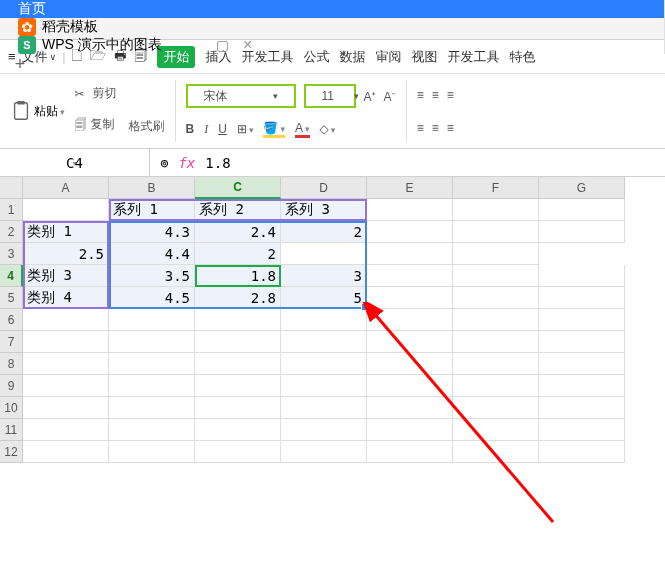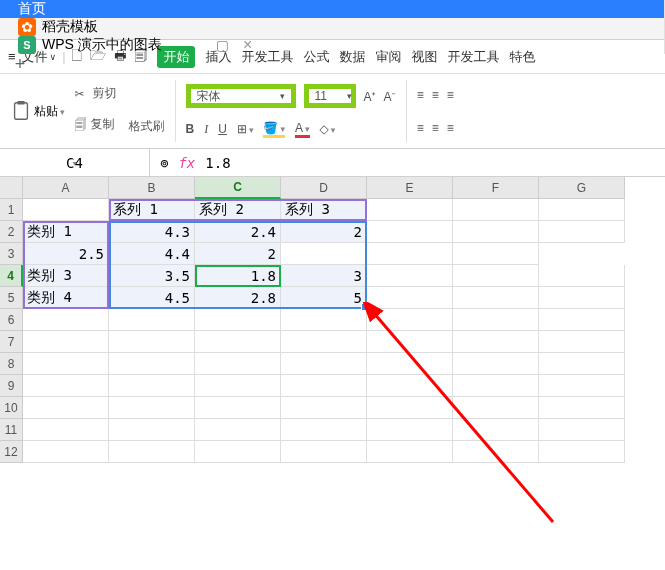--- a/index.html
+++ b/index.html
@@ -24,21 +24,21 @@
 .menu-tabs { display: flex; gap: 10px; align-items: center; margin-left: 4px; }
 .menu-tab { cursor: pointer; }
 .menu-tab.active { background: #1aad49; color: #fff; padding: 2px 6px; border-radius: 3px; }
 
 
 .ribbon { display: flex; height: 75px; border-bottom: 1px solid #d0d0d0; padding: 6px 10px; gap: 10px; }
 .ribbon-group { display: flex; flex-direction: column; gap: 4px; color: #555; font-size: 12px; justify-content: space-around; }
 .ribbon-row { display: flex; gap: 8px; align-items: center; }
 .ribbon-sep { width: 1px; background: #e0e0e0; }
 .paste-big { display: flex; flex-direction: row; align-items: center; gap: 2px; }
-.font-box, .size-box { border: 5px solid #84cc16; height: 24px; padding: 0 6px; display: flex; align-items: center; gap: 20px; }
+.font-box, .size-box { border: 2px solid #84cc16; height: 24px; padding: 0 16px; display: flex; align-items: center; gap: 20px; }
 .font-box { width: 110px; }
 .size-box { width: 52px; }
 .fmt-btns { display: flex; gap: 10px; align-items: center; }
 .fmt-btn { cursor: pointer; }
 .drop::after { content: "▾"; font-size: 9px; color: #888; margin-left: 2px; }
 
 
 .formula-bar { display: flex; height: 28px; border-bottom: 1px solid #d0d0d0; align-items: center; font-family: "SimSun", monospace; font-size: 14px; }
 .name-box { width: 150px; border-right: 1px solid #d0d0d0; display: flex; align-items: center; justify-content: center; gap: 4px; height: 100%; }
 .name-box span.arrow { font-size: 9px; color: #888; }

